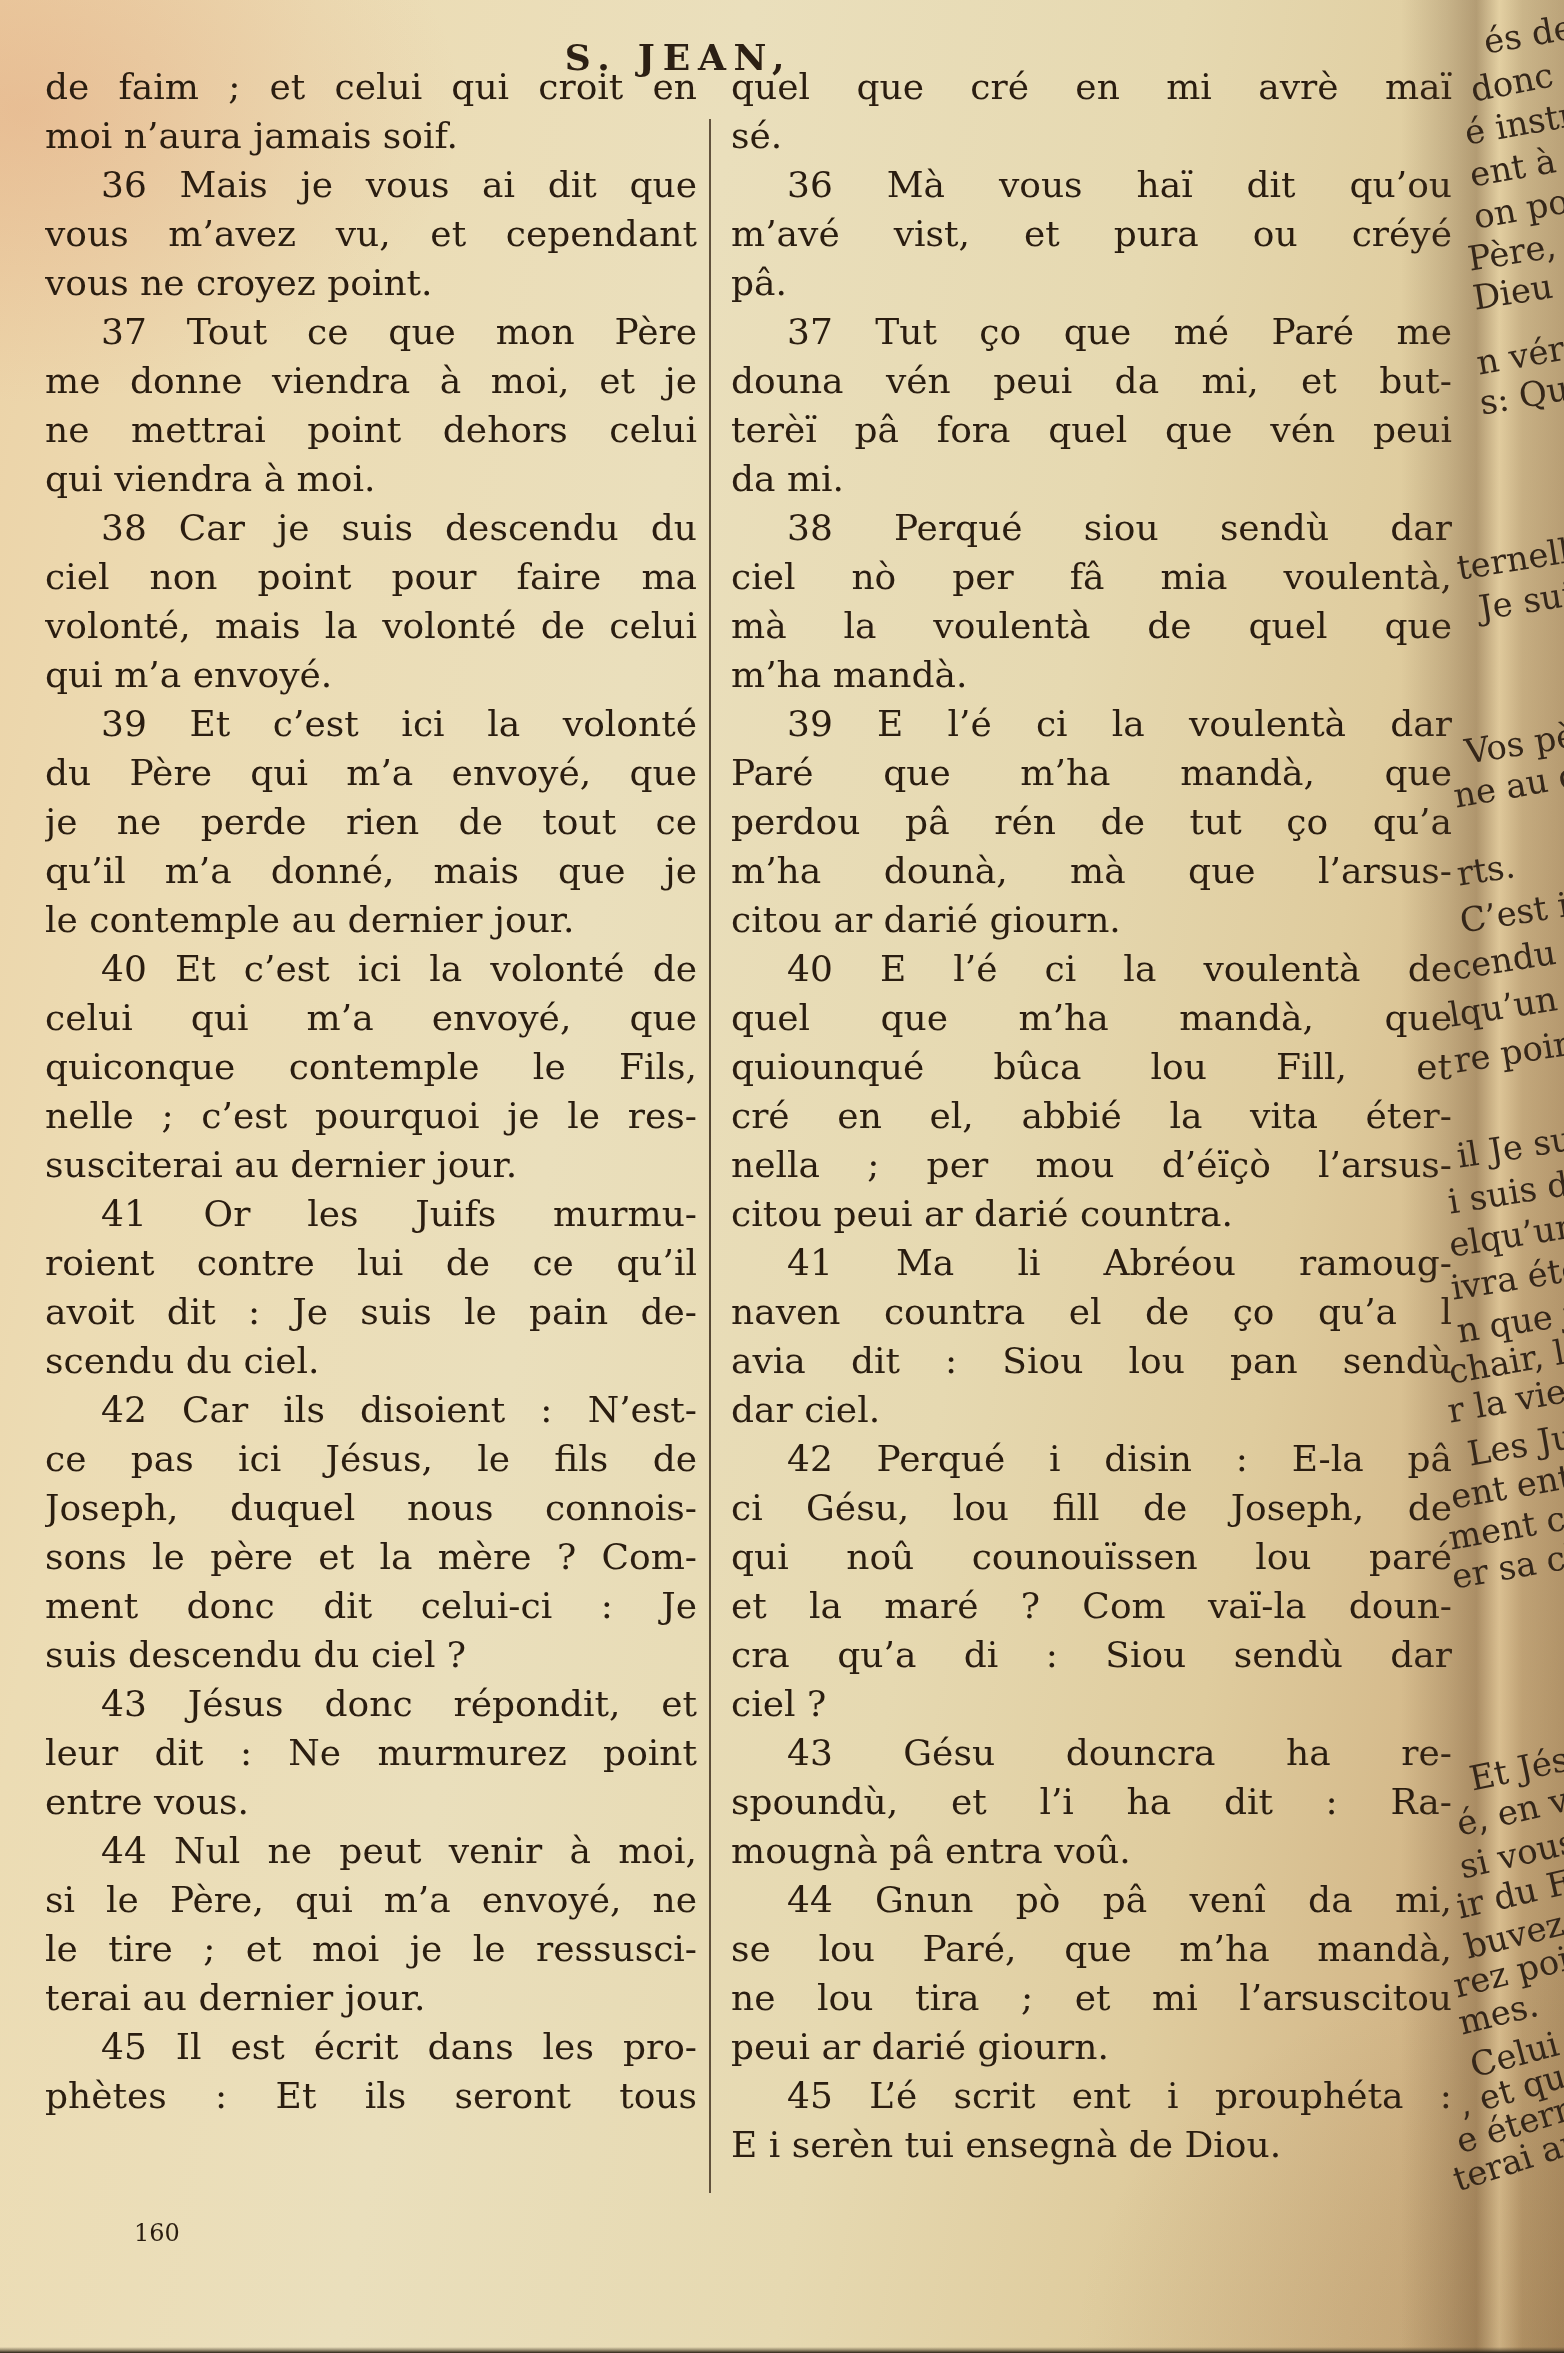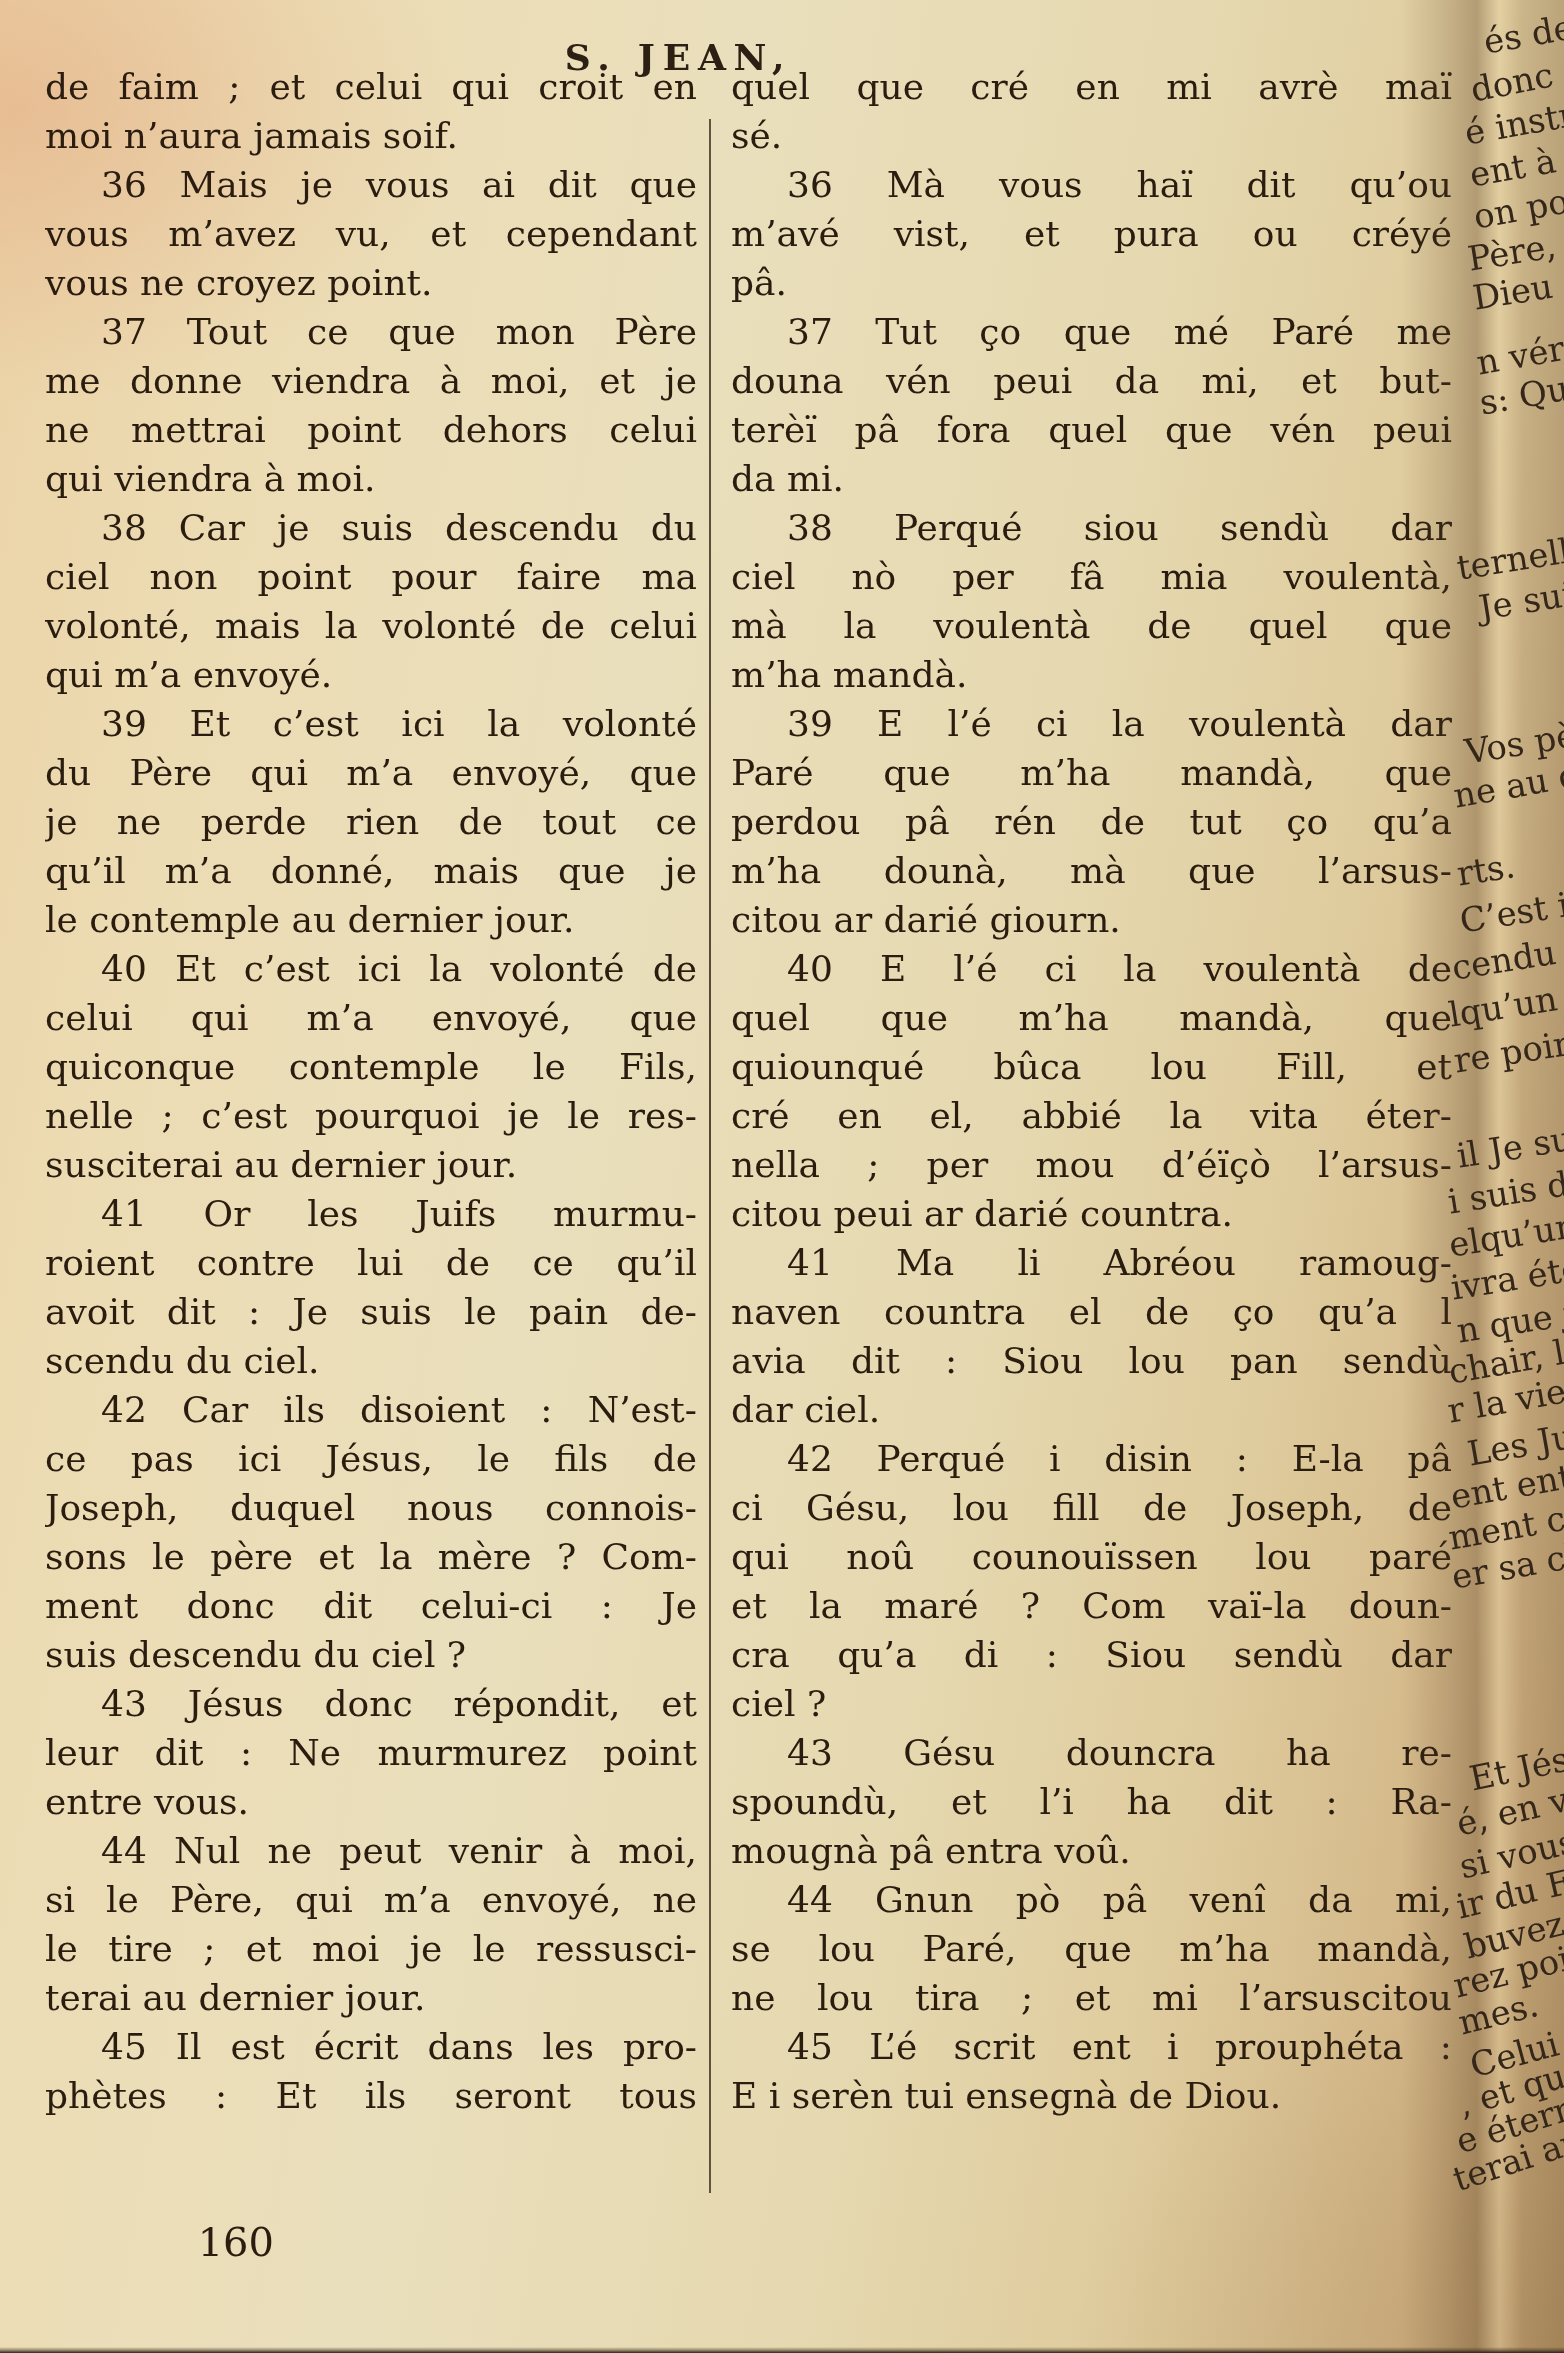--- a/index.html
+++ b/index.html
@@ -50,25 +50,25 @@
   .line {
     height: 49px;
     overflow: hidden;
     text-align: justify;
     text-align-last: justify;
   }
   .line.indent { padding-left: 56px; }
   .line.end { text-align-last: left; }
   .page-number {
     position: absolute;
-    left: 118px;
+    left: 134px;
     top: 2219px;
     width: 156px;
-    text-align: right;
-    font-size: 40px;
+    text-align: left;
+    font-size: 24px;
     color: #2a1d10;
   }
   .gutter-shadow {
     position: absolute;
     left: 1401px;
     top: 0;
     width: 164px;
     height: 100%;
     z-index: 1;
     pointer-events: none;
@@ -186,20 +186,21 @@
       <div class="line">qui noû counouïssen lou paré</div>
       <div class="line">et la maré ? Com vaï-la doun-</div>
       <div class="line">cra qu’a di : Siou sendù dar</div>
       <div class="line end">ciel ?</div>
       <div class="line indent">43 Gésu douncra ha re-</div>
       <div class="line">spoundù, et l’i ha dit : Ra-</div>
       <div class="line end">mougnà pâ entra voû.</div>
       <div class="line indent">44 Gnun pò pâ venî da mi,</div>
       <div class="line">se lou Paré, que m’ha mandà,</div>
       <div class="line">ne lou tira ; et mi l’arsuscitou</div>
+      <div class="line end">peui ar darié giourn.</div>
       <div class="line indent">45 L’é scrit ent i prouphéta :</div>
       <div class="line end">E i serèn tui ensegnà de Diou.</div>
     </div>
 
   <div class="page-number">160</div>
 
   <div class="gutter-shadow"></div>
 
   <div class="fragments" id="fragments">
       <div class="frag" style="left: 1484px; top: 22px; transform: rotate(-10deg);">és   de</div>

